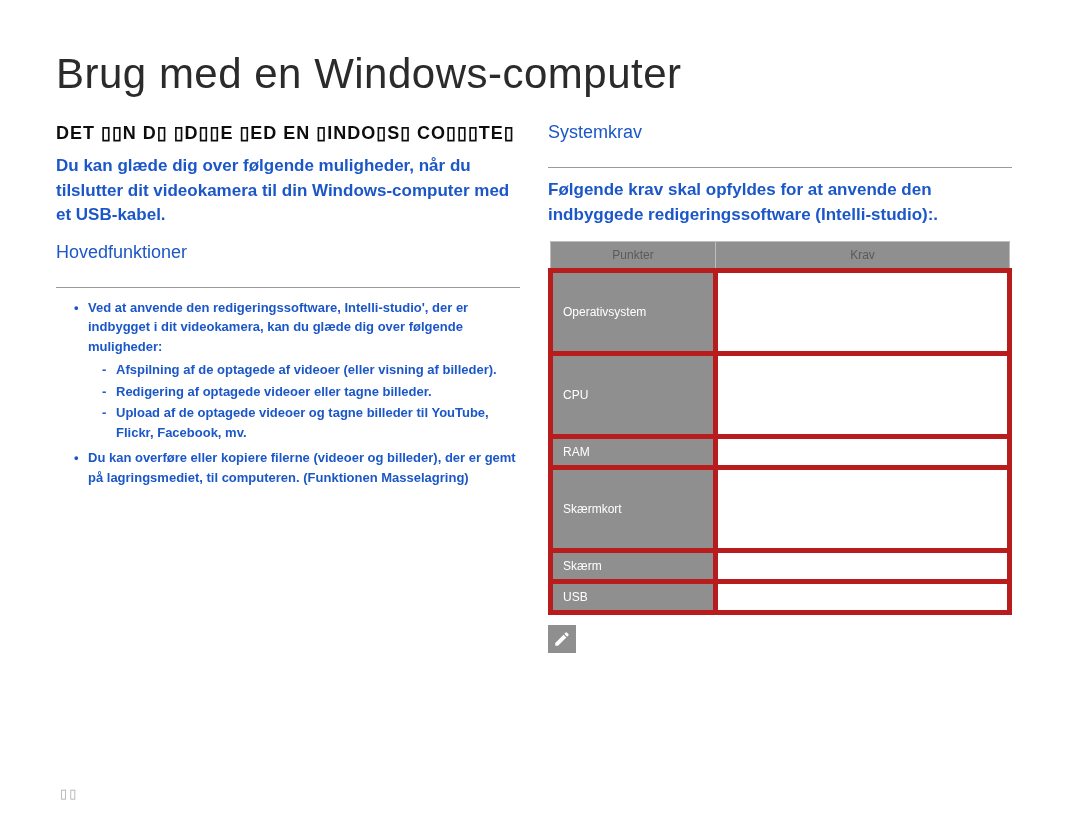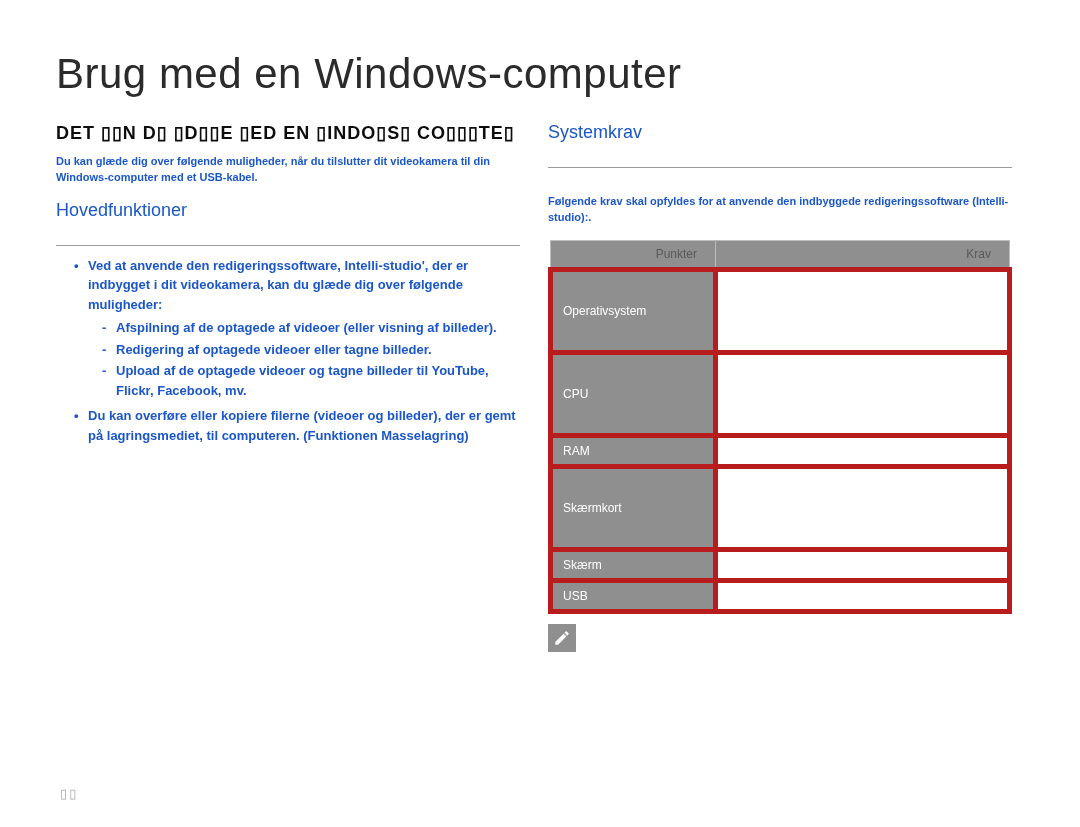--- a/index.html
+++ b/index.html
@@ -38,21 +38,21 @@
     font-weight: 900;
     font-size: 18px;
     letter-spacing: 1px;
     color: #0d0d0d;
     margin: 0 0 10px 0;
   }
   .section-label .fallback { letter-spacing: 1px; }
   .intro {
     color: #1b57c8;
     font-weight: 700;
-    font-size: 11px;
+    font-size: 17px;
     line-height: 1.45;
     margin: 0 0 14px 0;
   }
   .sub-heading {
     color: #1b57c8;
     font-size: 18px;
     font-weight: 400;
     margin: 10px 0 0 0;
     padding-bottom: 24px;
     border-bottom: 1px solid #9b9b9b;
@@ -102,21 +102,21 @@
   table.req {
     width: 100%;
     border-collapse: collapse;
     margin-top: 10px;
     font-size: 12px;
   }
   table.req th {
     background: #8f8f8f;
     color: #5a5a5a;
     font-weight: 400;
-    text-align: right;
+    text-align: center;
     padding: 6px 18px;
     border: 1px solid #bdbdbd;
   }
   table.req td {
     border: 5px solid #b91c1c;
     padding: 6px 10px;
     vertical-align: middle;
   }
   table.req td.label {
     background: #8f8f8f;
@@ -175,21 +175,21 @@
             <li>Upload af de optagede videoer og tagne billeder til YouTube, Flickr, Facebook, mv.</li>
           </ul>
         </li>
         <li>Du kan overføre eller kopiere filerne (videoer og billeder), der er gemt på lagringsmediet, til computeren. (Funktionen Masselagring)</li>
       </ul>
     </div>
 
     <div class="col">
       <div class="sub-heading" style="margin-top:0">Systemkrav</div>
 
-      <p class="intro" style="margin-top:26px">Følgende krav skal opfyldes for at anvende den indbyggede redigeringssoftware (Intelli-studio):.</p>
+      <p class="intro" style="margin-top:10px">Følgende krav skal opfyldes for at anvende den indbyggede redigeringssoftware (Intelli-studio):.</p>
 
       <table class="req">
         <thead>
           <tr>
             <th>Punkter</th>
             <th>Krav</th>
           </tr>
         </thead>
         <tbody id="req-body">
             <tr>

